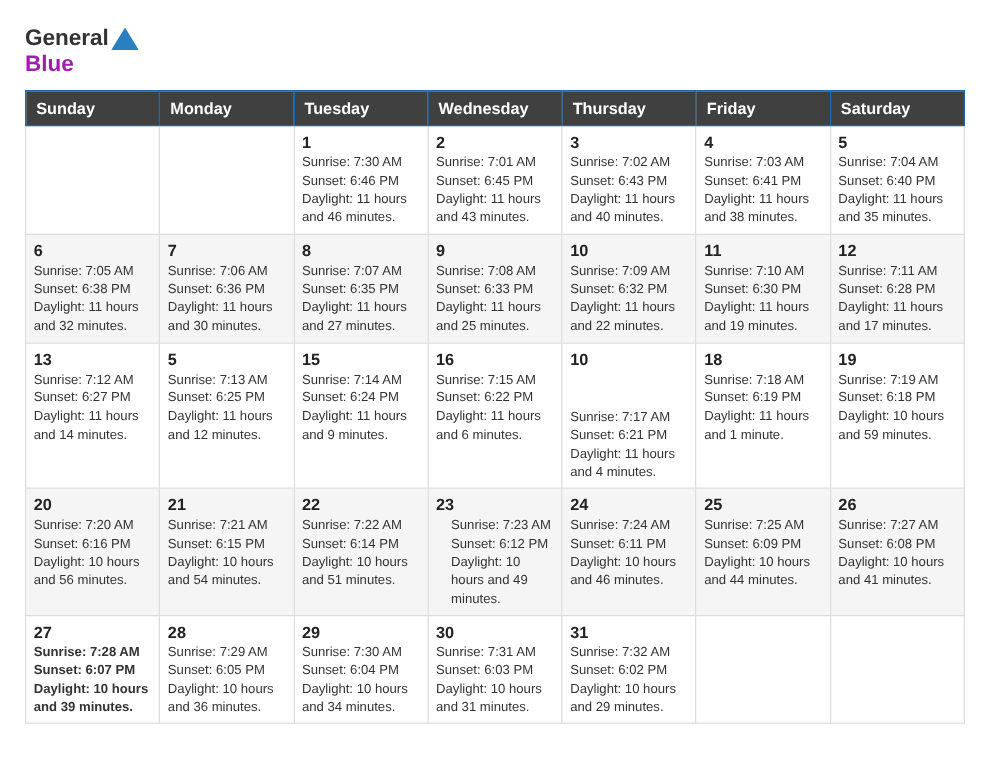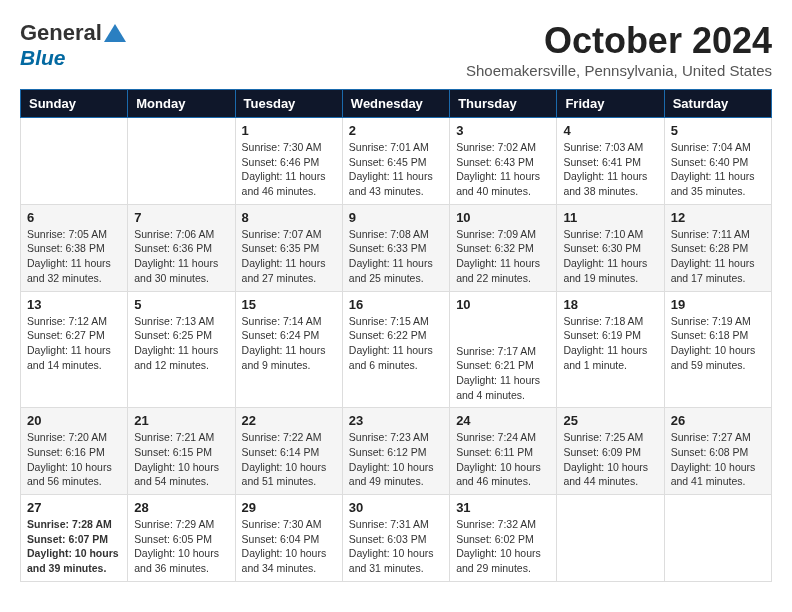--- a/index.html
+++ b/index.html
@@ -36,21 +36,21 @@
     .subtitle {
       font-size: 15px;
       color: #555;
     }
     .calendar {
       width: 100%;
       border-collapse: collapse;
       border: 1px solid #ccc;
     }
     .calendar th {
-      background-color: #0f172a;
+      background-color: #404040;
       color: #fff;
       text-align: left;
       padding: 6px 8px;
       font-size: 13px;
       border: 1px solid #1a6aad;
     }
     .calendar td {
       vertical-align: top;
       padding: 5px 6px;
       font-size: 11px;
@@ -81,32 +81,28 @@
     .empty-cell {
       background: #fff !important;
     }
   </style>
 </head>
 <body>
 
 <div class="header">
   <div class="logo">
     <div class="logo-line">
-      <span style="font-size:22px;font-weight:bold;color:#333;">General</span>
+      <span style="font-size:18px;font-weight:bold;color:#333;">General</span>
       <svg width="22" height="18" viewBox="0 0 22 18" style="margin-left:2px;">
         <polygon points="11,0 22,18 0,18" fill="#2a7fc1"></polygon>
       </svg>
     </div>
     <div>
-      <span style="font-size:21px;font-weight:bold;color:#0369a1;font-style:italic;">Blue</span>
+      <span style="font-size:18px;font-weight:bold;color:#a21caf;">Blue</span>
     </div>
-  </div>
-  <div class="title-section">
-    <div class="month-title">October 2024</div>
-    <div class="subtitle">Shoemakersville, Pennsylvania, United States</div>
   </div>
 </div>
 
 <table class="calendar">
   <thead>
     <tr>
       <th>Sunday</th>
       <th>Monday</th>
       <th>Tuesday</th>
       <th>Wednesday</th>
@@ -252,21 +248,21 @@
 Daylight: 10 hours and 54 minutes.</div>
         </td>
         <td>
           <span class="day-number">22</span>
           <div class="day-info" style="white-space: pre-line;">Sunrise: 7:22 AM
 Sunset: 6:14 PM
 Daylight: 10 hours and 51 minutes.</div>
         </td>
         <td>
           <span class="day-number">23</span>
-          <div class="day-info" style="white-space: pre-line;">Sunrise: 7:23 AM
+          <div class="day-info" style="white-space: pre-line; margin-left: 12px;">Sunrise: 7:23 AM
 Sunset: 6:12 PM
 Daylight: 10 hours and 49 minutes.</div>
         </td>
         <td>
           <span class="day-number">24</span>
           <div class="day-info" style="white-space: pre-line;">Sunrise: 7:24 AM
 Sunset: 6:11 PM
 Daylight: 10 hours and 46 minutes.</div>
         </td>
         <td>

